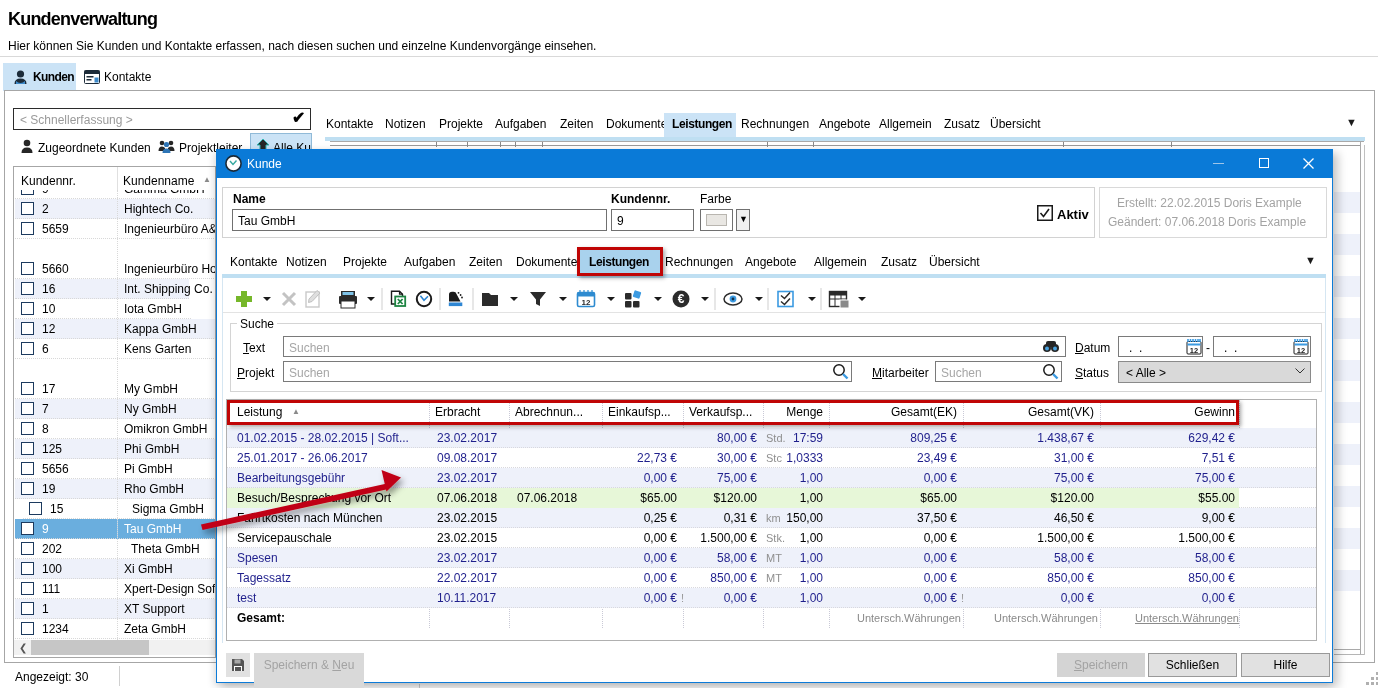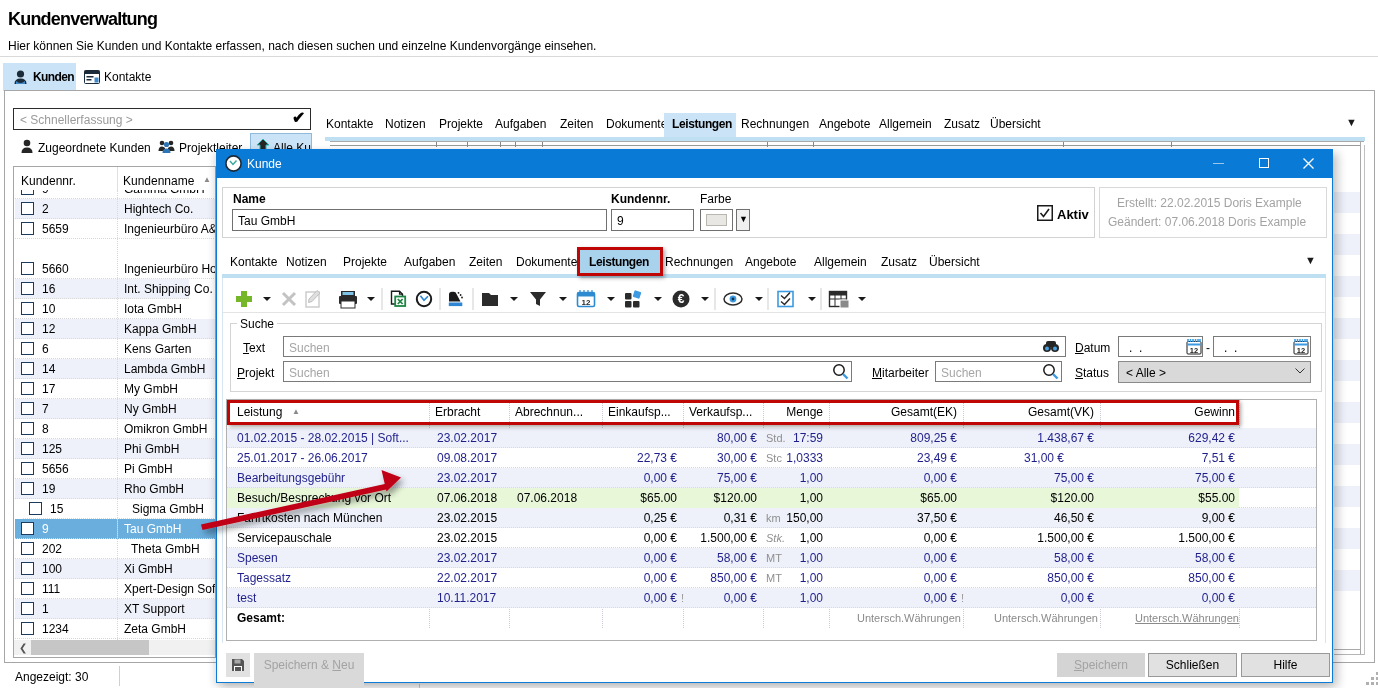--- a/index.html
+++ b/index.html
@@ -91,25 +91,20 @@
     </div>
     <div style="position:absolute;left:1px;top:152px;width:201px;height:20px;background:#eef1fa;border-bottom:1px dotted #d8d8d8;color:#000;">
       <span style="position:absolute;left:6px;top:3px;width:13px;height:13px;border:1px solid #1c3a5e;background:#fff;"></span>
       <span style="position:absolute;left:27px;top:3px;white-space:nowrap;">12</span>
       <span style="position:absolute;left:109px;top:3px;white-space:nowrap;">Kappa GmbH</span>
     </div>
     <div style="position:absolute;left:1px;top:172px;width:201px;height:20px;background:#fff;border-bottom:1px dotted #d8d8d8;color:#000;">
       <span style="position:absolute;left:6px;top:3px;width:13px;height:13px;border:1px solid #1c3a5e;background:#fff;"></span>
       <span style="position:absolute;left:27px;top:3px;white-space:nowrap;">6</span>
       <span style="position:absolute;left:109px;top:3px;white-space:nowrap;">Kens Garten</span>
-    </div>
-    <div style="position:absolute;left:1px;top:192px;width:201px;height:20px;background:#eef1fa;border-bottom:1px dotted #d8d8d8;color:#000;">
-      <span style="position:absolute;left:6px;top:3px;width:13px;height:13px;border:1px solid #1c3a5e;background:#fff;"></span>
-      <span style="position:absolute;left:27px;top:3px;white-space:nowrap;">14</span>
-      <span style="position:absolute;left:109px;top:3px;white-space:nowrap;">Lambda GmbH</span>
     </div>
     <div style="position:absolute;left:1px;top:212px;width:231px;height:20px;background:#fff;border-bottom:1px dotted #d8d8d8;color:#000;">
       <span style="position:absolute;left:6px;top:3px;width:13px;height:13px;border:1px solid #1c3a5e;background:#fff;"></span>
       <span style="position:absolute;left:27px;top:3px;white-space:nowrap;">17</span>
       <span style="position:absolute;left:109px;top:3px;white-space:nowrap;">My GmbH</span>
     </div>
     <div style="position:absolute;left:1px;top:232px;width:201px;height:20px;background:#eef1fa;border-bottom:1px dotted #d8d8d8;color:#000;">
       <span style="position:absolute;left:6px;top:3px;width:13px;height:13px;border:1px solid #1c3a5e;background:#fff;"></span>
       <span style="position:absolute;left:27px;top:3px;white-space:nowrap;">7</span>
       <span style="position:absolute;left:109px;top:3px;white-space:nowrap;">Ny GmbH</span>
@@ -439,21 +434,21 @@
     <div class="lbl right" style="left:994px;top:431px;width:100px;color:#1f1f8c;">1.438,67 €</div>
     <div class="lbl right" style="left:1135px;top:431px;width:100px;color:#1f1f8c;">629,42 €</div>
     <div class="abs" style="left:227px;top:448px;width:1089px;height:20px;background:#fff;border-bottom:1px dotted #d8d8de;"></div>
     <div class="lbl" style="left:237px;top:451px;color:#1f1f8c;">25.01.2017 - 26.06.2017</div>
     <div class="lbl" style="left:437px;top:451px;color:#1f1f8c;">09.08.2017</div>
     <div class="lbl right" style="left:577px;top:451px;width:100px;color:#1f1f8c;">22,73 €</div>
     <div class="lbl right" style="left:657px;top:451px;width:100px;color:#1f1f8c;">30,00 €</div>
     <div class="lbl" style="left:766px;top:452px;color:#8f8f8f;font-size:11px;">Stc</div>
     <div class="lbl right" style="left:723px;top:451px;width:100px;color:#1f1f8c;">1,0333</div>
     <div class="lbl right" style="left:857px;top:451px;width:100px;color:#1f1f8c;">23,49 €</div>
-    <div class="lbl right" style="left:994px;top:451px;width:100px;color:#1f1f8c;text-align:center;">31,00 €</div>
+    <div class="lbl right" style="left:994px;top:451px;width:100px;color:#1f1f8c;">31,00 €</div>
     <div class="lbl right" style="left:1135px;top:451px;width:100px;color:#1f1f8c;">7,51 €</div>
     <div class="abs" style="left:227px;top:468px;width:1089px;height:20px;background:#eef1fa;border-bottom:1px dotted #d8d8de;"></div>
     <div class="lbl" style="left:237px;top:471px;color:#1f1f8c;">Bearbeitungsgebühr</div>
     <div class="lbl" style="left:437px;top:471px;color:#1f1f8c;">23.02.2017</div>
     <div class="lbl right" style="left:577px;top:471px;width:100px;color:#1f1f8c;">0,00 €</div>
     <div class="lbl right" style="left:657px;top:471px;width:100px;color:#1f1f8c;">75,00 €</div>
     <div class="lbl right" style="left:723px;top:471px;width:100px;color:#1f1f8c;">1,00</div>
     <div class="lbl right" style="left:857px;top:471px;width:100px;color:#1f1f8c;">0,00 €</div>
     <div class="lbl right" style="left:994px;top:471px;width:100px;color:#1f1f8c;">75,00 €</div>
     <div class="lbl right" style="left:1135px;top:471px;width:100px;color:#1f1f8c;">75,00 €</div>
@@ -476,21 +471,21 @@
     <div class="lbl" style="left:766px;top:512px;color:#8f8f8f;font-size:11px;">km</div>
     <div class="lbl right" style="left:723px;top:511px;width:100px;color:#000;">150,00</div>
     <div class="lbl right" style="left:857px;top:511px;width:100px;color:#000;">37,50 €</div>
     <div class="lbl right" style="left:994px;top:511px;width:100px;color:#000;">46,50 €</div>
     <div class="lbl right" style="left:1135px;top:511px;width:100px;color:#000;">9,00 €</div>
     <div class="abs" style="left:227px;top:528px;width:1089px;height:20px;background:#fff;border-bottom:1px dotted #d8d8de;"></div>
     <div class="lbl" style="left:237px;top:531px;color:#000;">Servicepauschale</div>
     <div class="lbl" style="left:437px;top:531px;color:#000;">23.02.2015</div>
     <div class="lbl right" style="left:577px;top:531px;width:100px;color:#000;">0,00 €</div>
     <div class="lbl right" style="left:657px;top:531px;width:100px;color:#000;">1.500,00 €</div>
-    <div class="lbl" style="left:766px;top:532px;color:#8f8f8f;font-size:11px;font-style:italic;">Stk.</div>
+    <div class="lbl" style="left:766px;top:532px;color:#8f8f8f;font-size:11px;">Stk.</div>
     <div class="lbl right" style="left:723px;top:531px;width:100px;color:#000;">1,00</div>
     <div class="lbl right" style="left:857px;top:531px;width:100px;color:#000;">0,00 €</div>
     <div class="lbl right" style="left:994px;top:531px;width:100px;color:#000;">1.500,00 €</div>
     <div class="lbl right" style="left:1135px;top:531px;width:100px;color:#000;">1.500,00 €</div>
     <div class="abs" style="left:227px;top:548px;width:1089px;height:20px;background:#eef1fa;border-bottom:1px dotted #d8d8de;"></div>
     <div class="lbl" style="left:237px;top:551px;color:#1f1f8c;">Spesen</div>
     <div class="lbl" style="left:437px;top:551px;color:#1f1f8c;">23.02.2017</div>
     <div class="lbl right" style="left:577px;top:551px;width:100px;color:#1f1f8c;">0,00 €</div>
     <div class="lbl right" style="left:657px;top:551px;width:100px;color:#1f1f8c;">58,00 €</div>
     <div class="lbl" style="left:766px;top:552px;color:#8f8f8f;font-size:11px;">MT</div>

